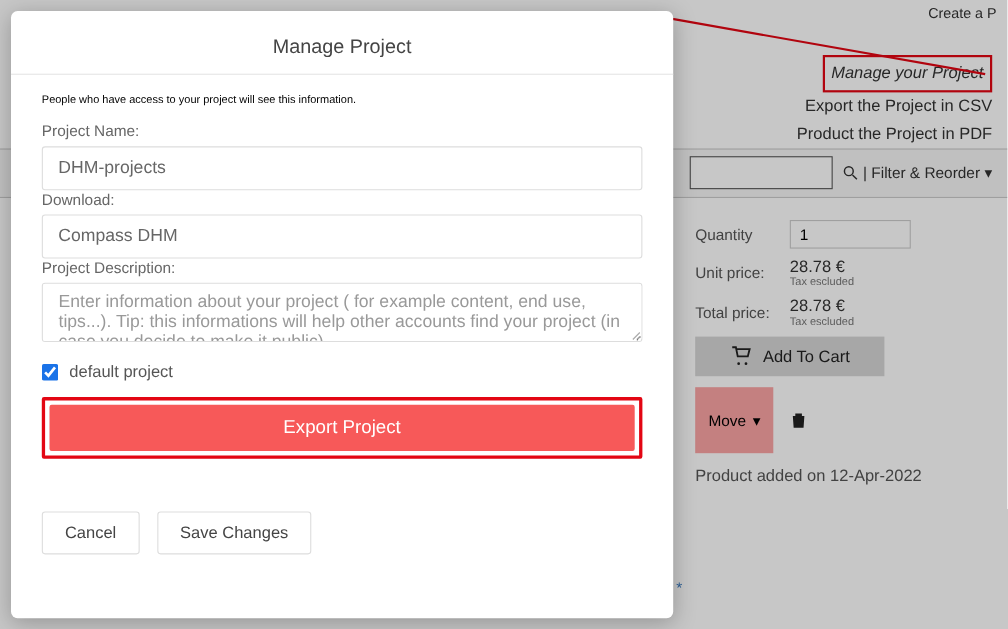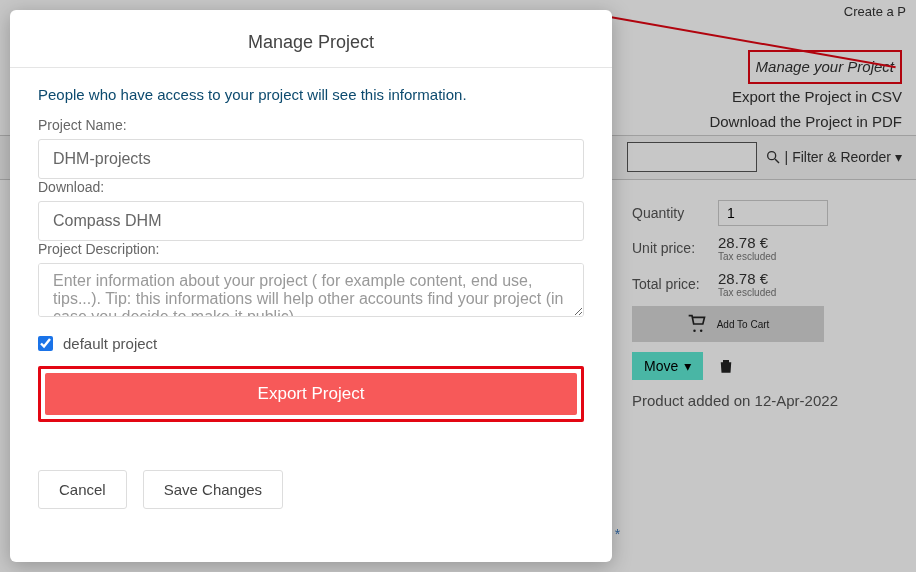--- a/index.html
+++ b/index.html
@@ -91,37 +91,37 @@
 .bg-product .lbl { width: 86px; color: #555; }
 .bg-product .val { font-size: 15px; }
 .bg-product .sub { font-size: 10px; color: #777; }
 .bg-product input.qty {
   width: 110px; height: 26px;
   border: 1px solid #ccc;
   padding: 0 8px;
   font-size: 14px;
 }
 .addcart {
-  width: 192px;
+  width: 172px;
   height: 36px;
   background: #d6d6d6;
   color: #222;
   border: none;
-  font-size: 10px;
+  font-size: 15px;
   display: flex;
   align-items: center;
   justify-content: center;
   gap: 10px;
   margin-top: 6px;
 }
 .move-row { display: flex; gap: 14px; margin-top: 10px; align-items: center; }
 .move-btn {
-  background: #5eead4;
+  background: #fca5a5;
   border: none;
-  padding: 6px 12px;
+  padding: 22px 12px;
   font-size: 14px;
   display: flex;
   align-items: center;
   gap: 6px;
   justify-content: space-between;
 }
 .added { margin-top: 10px; color: #555; font-size: 15px; line-height: 1.4; }
 .bg-foot {
   position: absolute;
   bottom: 14px;
@@ -169,22 +169,22 @@
   font-weight: 500;
   color: #444;
   margin-bottom: 14px;
 }
 .modal .divider {
   border: none;
   border-top: 1px solid #e5e5e5;
   margin: 0 -28px 18px;
 }
 .modal .intro {
-  color: #0c4a6e;
-  font-size: 15px;
+  color: #000000;
+  font-size: 10px;
   margin-bottom: 14px;
 }
 .field-lbl { font-size: 14px; color: #666; margin-bottom: 6px; }
 .field-input {
   width: 100%;
   height: 40px;
   border: 1px solid #ddd;
   border-radius: 3px;
   padding: 0 14px;
   font-size: 16px;
@@ -241,21 +241,21 @@
 
 <div class="backdrop">
 
   <div class="bg-header">
     <span>Create a P</span>
   </div>
 
   <div class="bg-actions">
     <span class="hl">Manage your Project</span><br>
     <span>Export the Project in CSV</span><br>
-    <span>Download the Project in PDF</span>
+    <span>Product the Project in PDF</span>
   </div>
 
   <div class="callout"></div>
 
   <div class="bg-bar">
     <div class="bg-bar-inner">
       <div class="bg-search"></div>
       <div class="bg-filter">
         <svg width="16" height="16" viewBox="0 0 24 24">
             <circle cx="10" cy="10" r="6" fill="none" stroke="#333" stroke-width="2"></circle>

